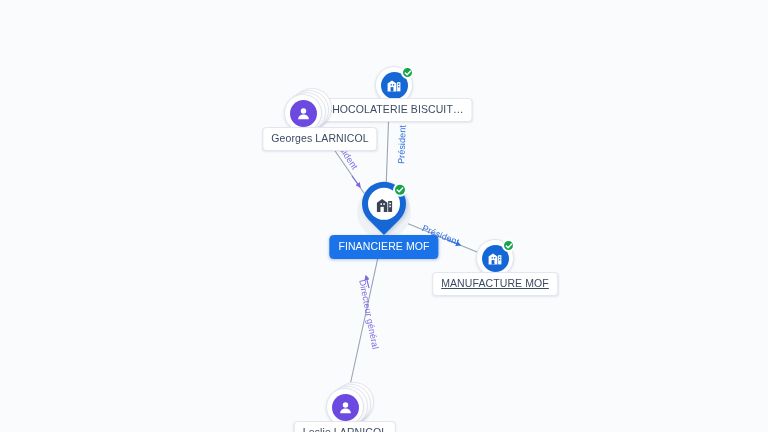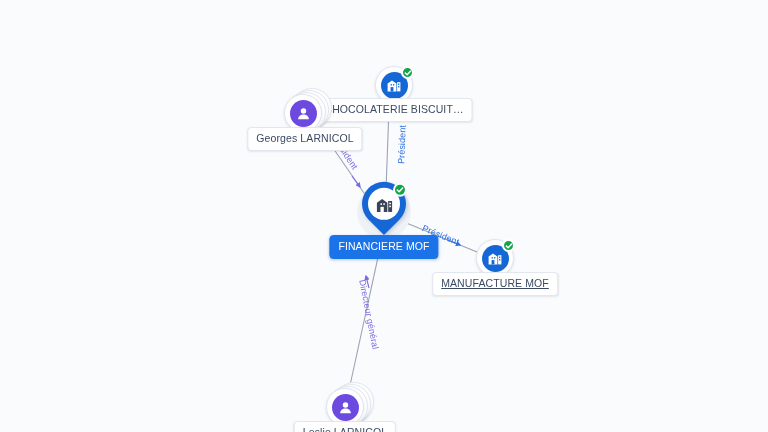--- a/index.html
+++ b/index.html
@@ -270,21 +270,21 @@
       <div class="stack-card s3"></div>
       <div class="node-disc">
         <div class="icon-circle person">
           <svg width="15" height="15" viewBox="0 0 16 16" aria-hidden="true">
             <circle cx="8" cy="5.4" r="2.9" fill="#ffffff"></circle>
             <path d="M2.3 14c0-3.1 2.6-5 5.7-5s5.7 1.9 5.7 5z" fill="#ffffff"></path>
           </svg>
         </div>
       </div>
     </div>
-    <div class="node-label" style="left:2px; top:14px;">Georges LARNICOL</div>
+    <div class="node-label" style="left:17px; top:14px;">Georges LARNICOL</div>
   </div>
 
   <div class="node" style="left:384px; top:212px;">
     <div class="pin-halo"></div>
     <div class="node-visual" style="transform: translate(-50%, -58%);">
       <div class="pin-wrap">
         <div class="pin-shape"></div>
         <div class="pin-inner">
           <svg width="19" height="19" viewBox="0 0 16 16" aria-hidden="true">
             <path d="M1.6 14.4V6.6L6 3.4l4.4 3.2v7.8z" fill="#3b4455"></path>

